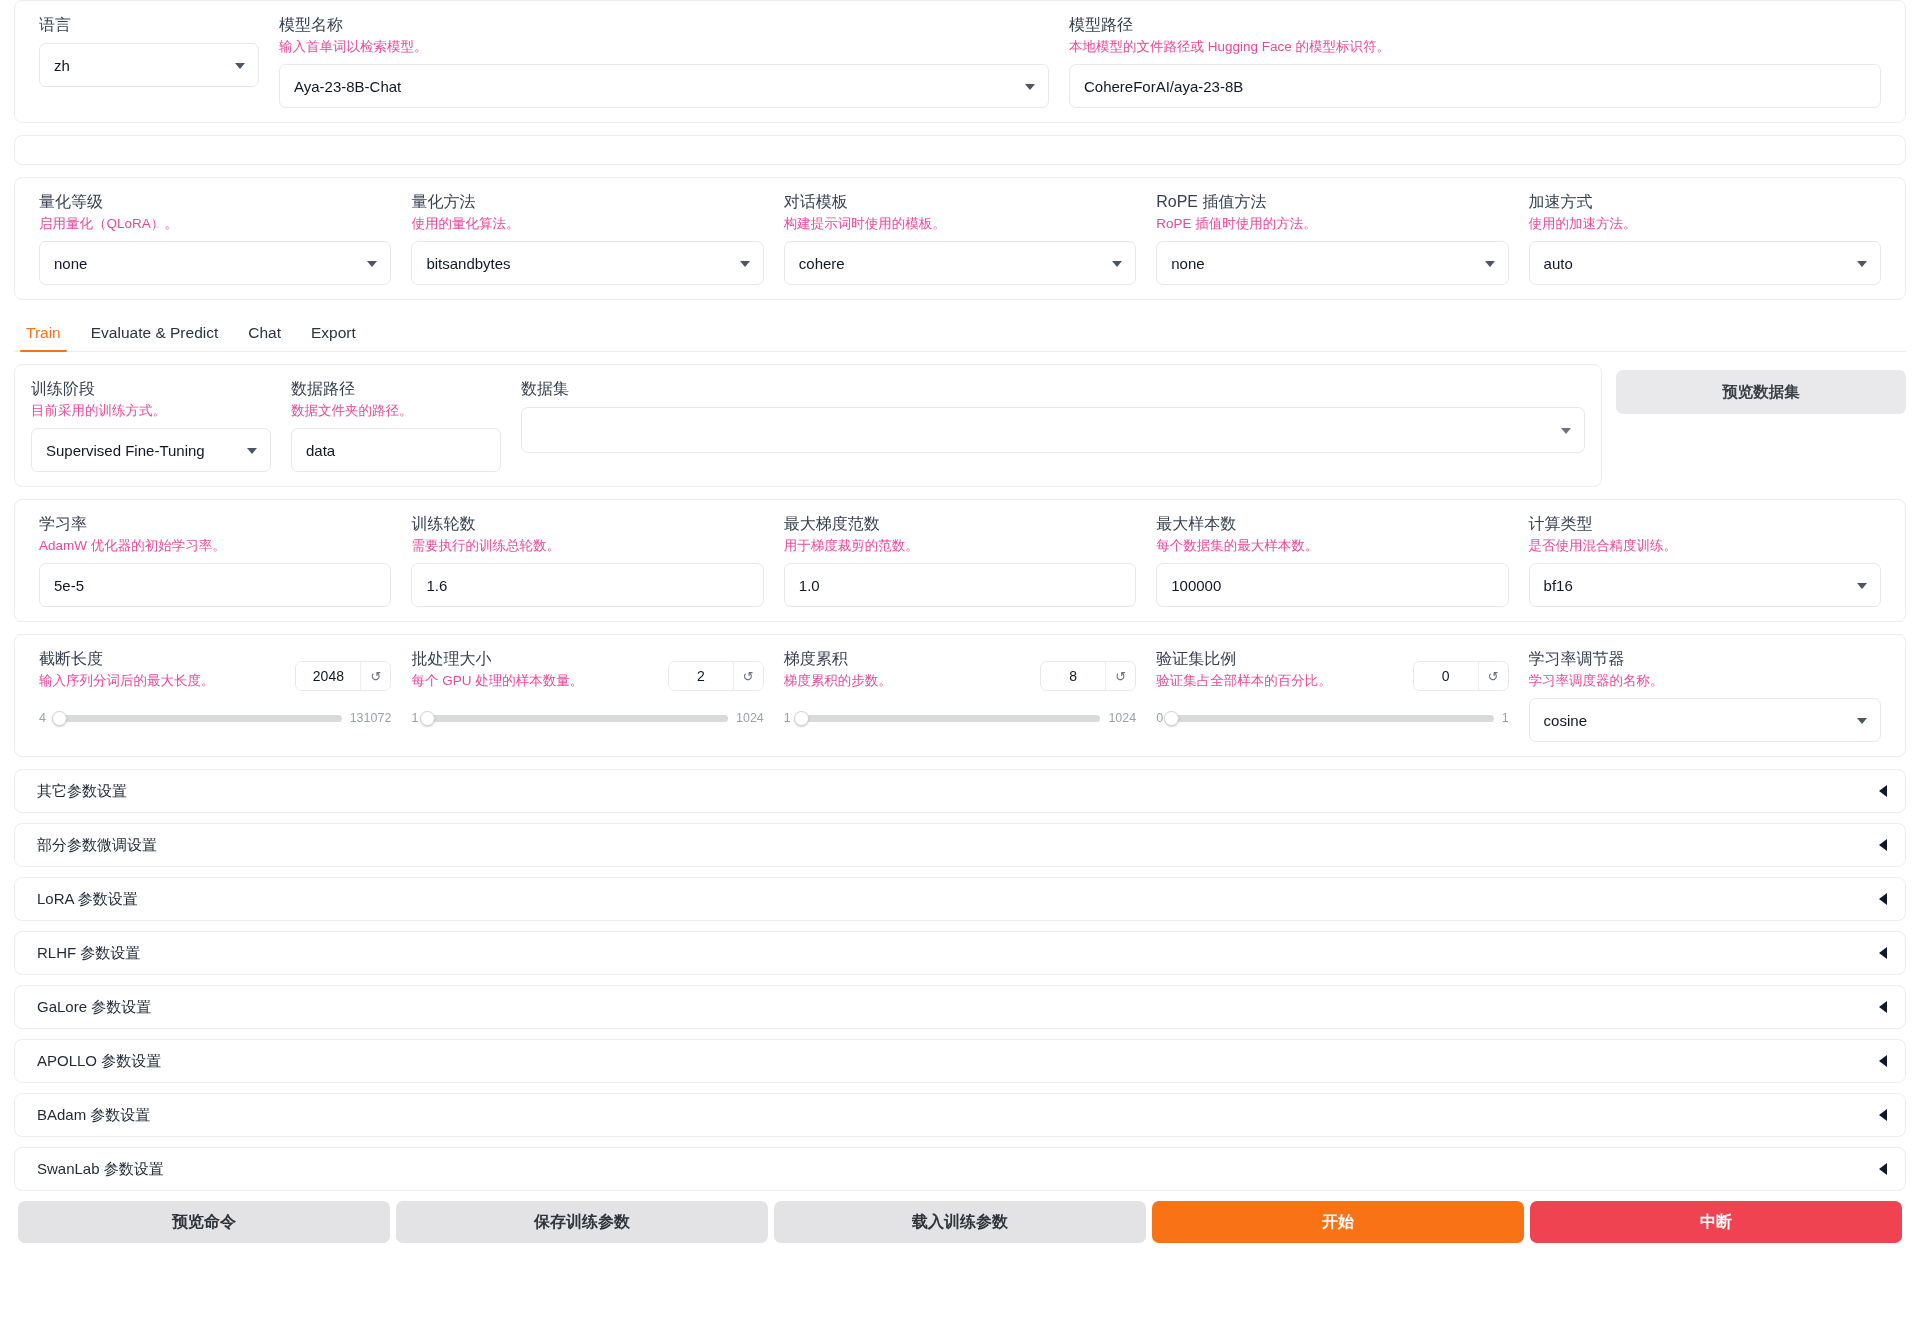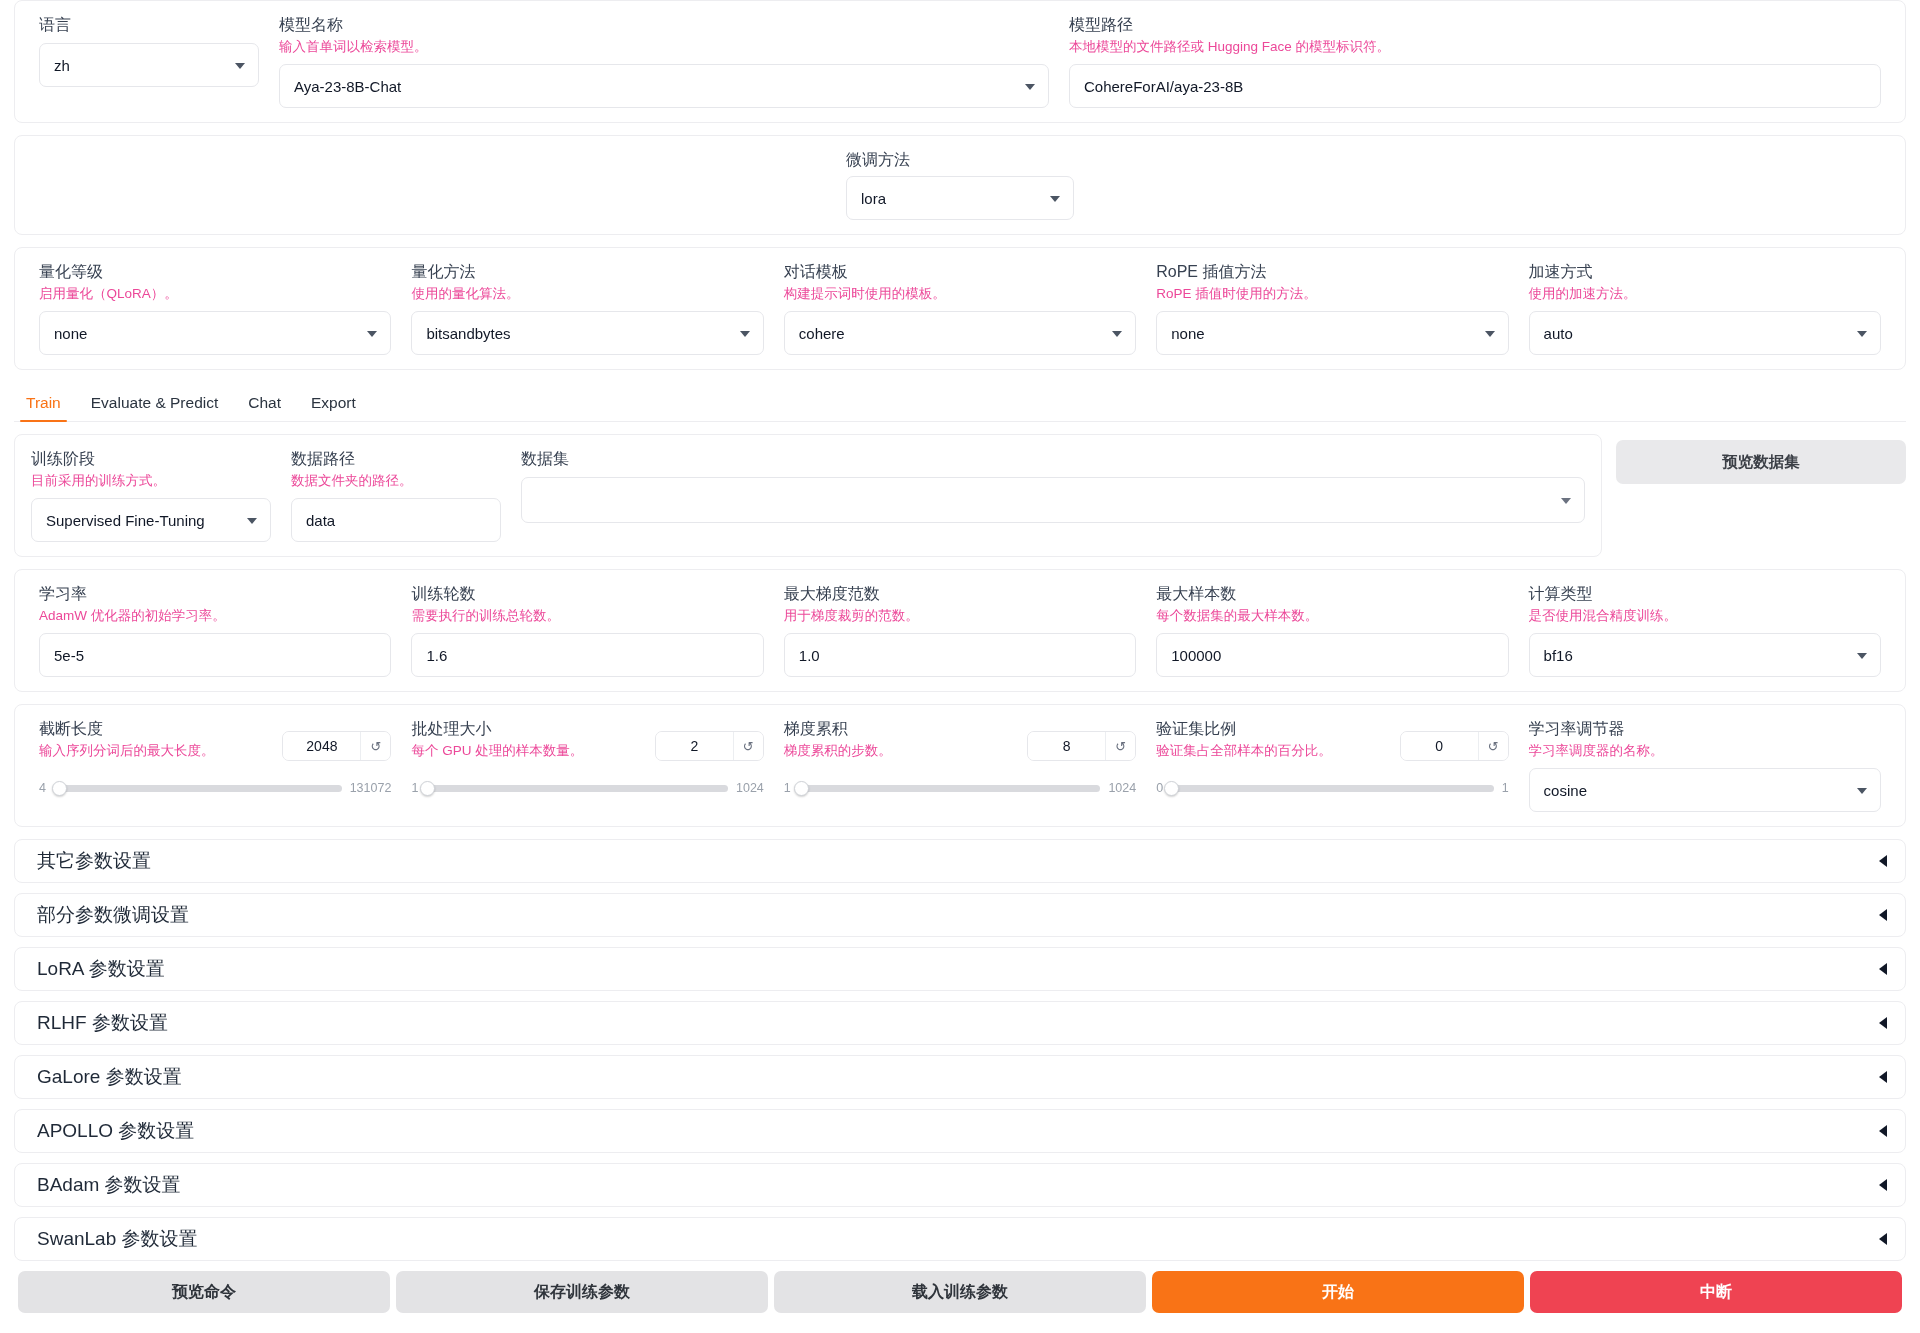--- a/index.html
+++ b/index.html
@@ -138,21 +138,21 @@
   #rowSlider .field { flex: 1 1 0; min-width: 0; }
   .slider-head { display: flex; align-items: flex-start; justify-content: space-between; }
   .slider-texts { min-width: 0; }
   .numbox {
     display: flex;
     align-items: stretch;
     border: 1px solid #e6e7eb;
     border-radius: 7px;
     overflow: hidden;
     height: 30px;
-    width: 109px;
+    width: 96px;
     flex: none;
     margin-top: 12px;
   }
   .numbox .val {
     flex: 1 1 auto;
     display: flex; align-items: center; justify-content: center;
     font-size: 14px; color: #111827;
     background: #fff;
   }
   .numbox .resetbtn {
@@ -194,21 +194,21 @@
   
   .acc {
     margin: 0 14px 10px 14px;
     border: 1px solid #ededf0;
     border-radius: 8px;
     height: 44px;
     display: flex;
     align-items: center;
     justify-content: space-between;
     padding: 0 18px 0 22px;
-    font-size: 19px;
+    font-size: 15px;
     color: #1f2937;
     background: #fff;
     cursor: pointer;
   }
   .acc-caret {
     width: 0; height: 0;
     border-top: 6px solid transparent;
     border-bottom: 6px solid transparent;
     border-right: 8px solid #111827;
   }
@@ -258,27 +258,20 @@
     <div class="field f-mpath">
       <div class="lbl">模型路径</div>
       <div class="hint">本地模型的文件路径或 Hugging Face 的模型标识符。</div>
       <div class="control">
         <span>CohereForAI/aya-23-8B</span>
       </div>
     </div>
   </div>
 
   <div class="panel row" id="row2">
-    <div class="field f-ft">
-      <div class="lbl">微调方法</div>
-      <div class="control sel" style="margin-top:6px">
-        <span>lora</span>
-        <span class="caret"></span>
-      </div>
-    </div>
   </div>
 
   <div class="panel row" id="row3">
     <div class="field">
       <div class="lbl">量化等级</div>
       <div class="hint">启用量化（QLoRA）。</div>
       <div class="control sel">
         <span>none</span>
         <span class="caret"></span>
       </div>

